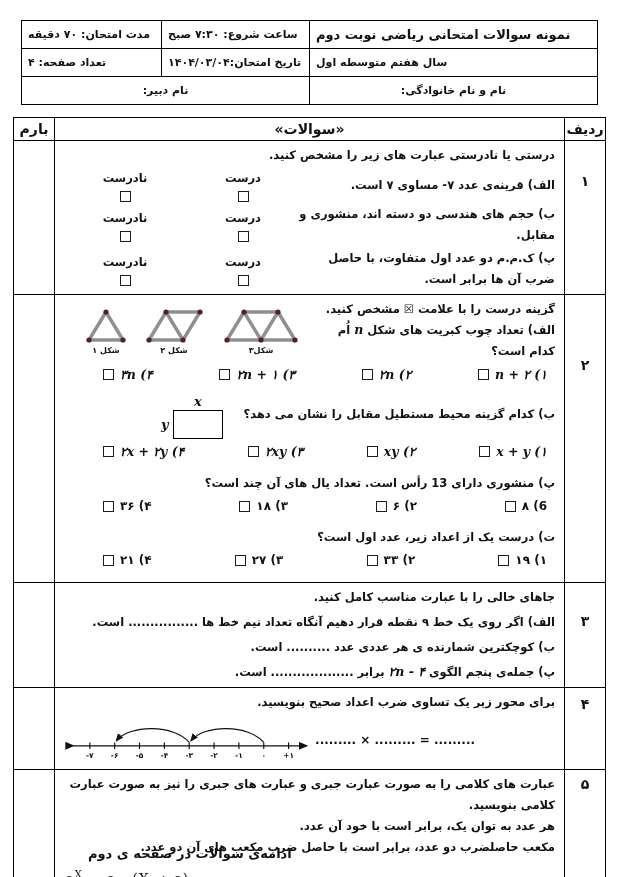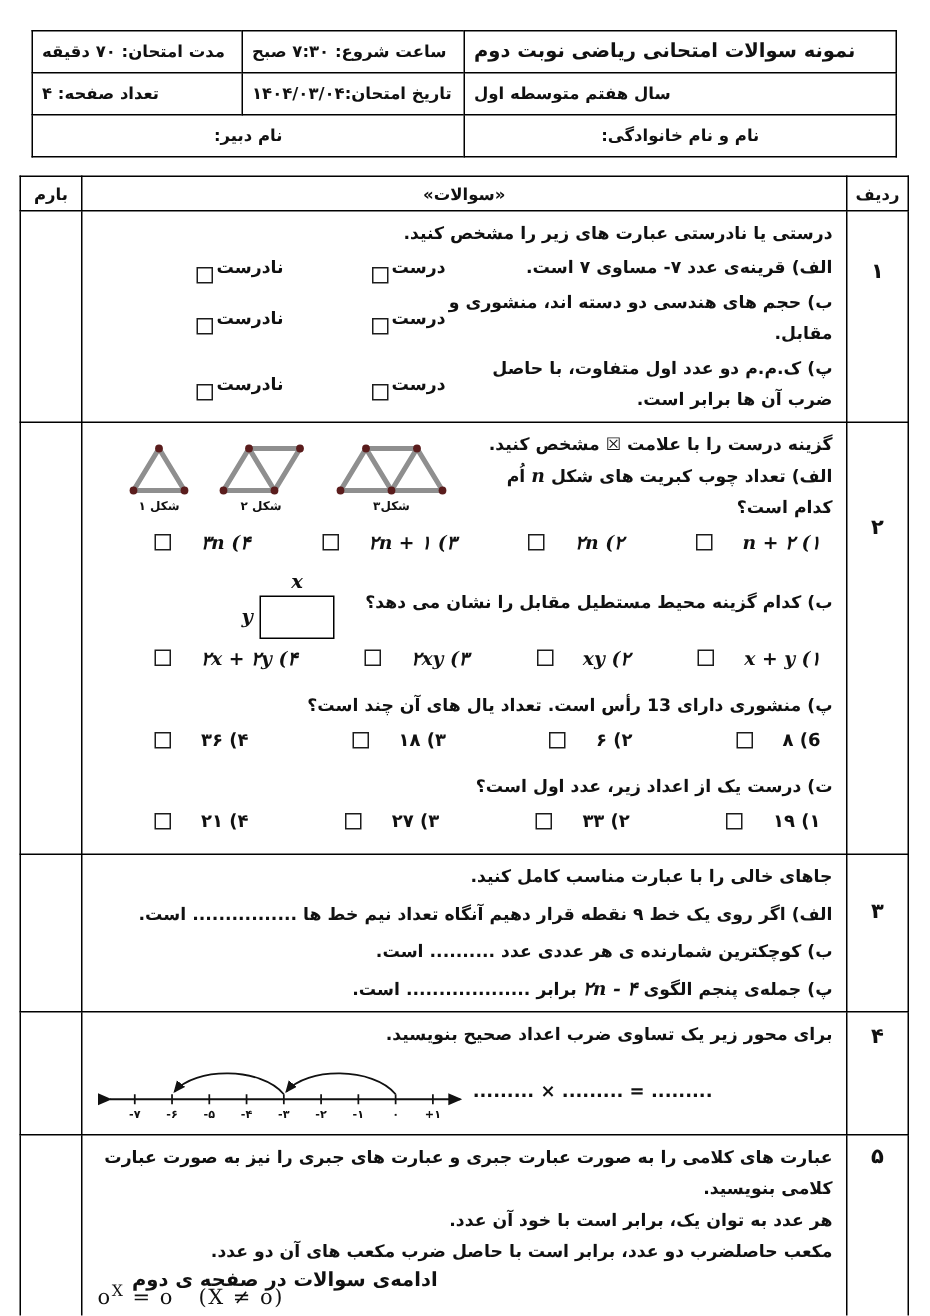--- a/index.html
+++ b/index.html
@@ -21,45 +21,45 @@
 
   
   .qtable {
     position:absolute; top:117px; right:14px; width:592px;
     border-collapse:collapse; table-layout:fixed;
   }
   .qtable td, .qtable th {
     border:1.3px solid #000; background:#fff; vertical-align:top;
   }
   .qtable th {
-    height:23px; font-size:11px; font-weight:bold; text-align:center; vertical-align:middle;
+    height:23px; font-size:14px; font-weight:bold; text-align:center; vertical-align:middle;
   }
   .col-narrow { width:41px; }
   td.qnum {
     text-align:center; font-size:14px; font-weight:bold;
   }
   td.qbody { padding:4px 9px 4px 6px; font-size:11.5px; font-weight:bold; line-height:21px; }
 
   .q-line { display:block; }
   .gap-sm { margin-top:4px; }
   .gap-md { margin-top:12px; }
 
   
   .cbx {
     display:inline-block; width:11px; height:11px;
     border:1.6px solid #1c1c1c; background:#fff; vertical-align:-1px;
   }
 
   
   .tf-row { display:grid; grid-template-columns:1fr 108px 128px; align-items:center; margin-top:2px; }
-  .tf-choice { display:inline-flex; align-items:flex-end; gap:2px; font-weight:bold; }
+  .tf-choice { display:inline-flex; align-items:center; gap:2px; font-weight:bold;flex-direction:column; }
 
   
   .opts { display:flex; justify-content:space-between; padding:2px 8px 2px 42px; margin-top:3px; }
-  .opt { display:flex; direction:ltr; align-items:center; gap:20px; }
+  .opt { display:flex; direction:ltr; align-items:center; gap:6px; }
   .opt-label {
     direction:ltr; unicode-bidi:isolate; white-space:nowrap;
     font:italic bold 12.5px "DejaVu Serif","DejaVu Sans",serif;
   }
   .opt-label.plain { font:bold 12px "DejaVu Sans",sans-serif; font-style:normal;text-align:right; }
 
   .math-ltr {
     direction:ltr; unicode-bidi:isolate;
     font:italic bold 12.5px "DejaVu Serif","DejaVu Sans",serif;
   }

